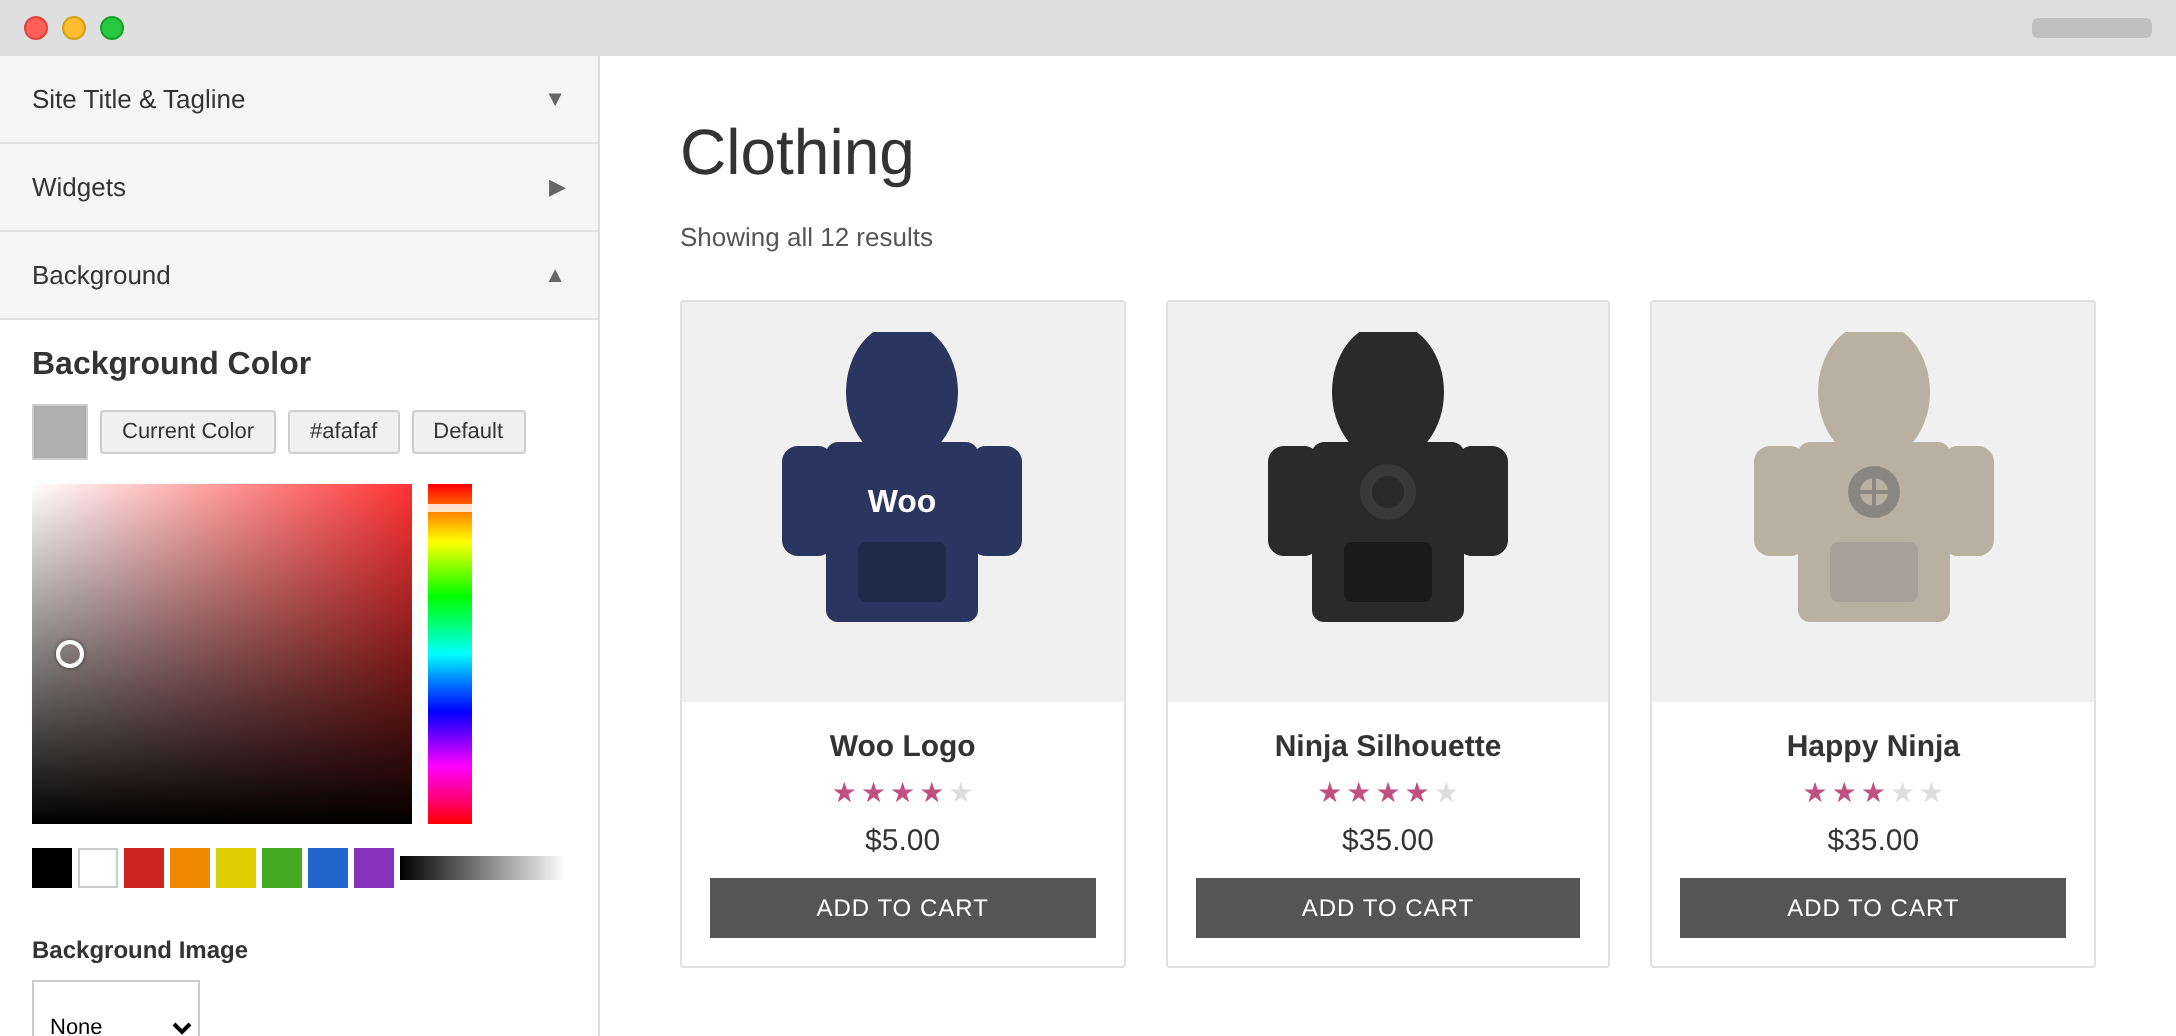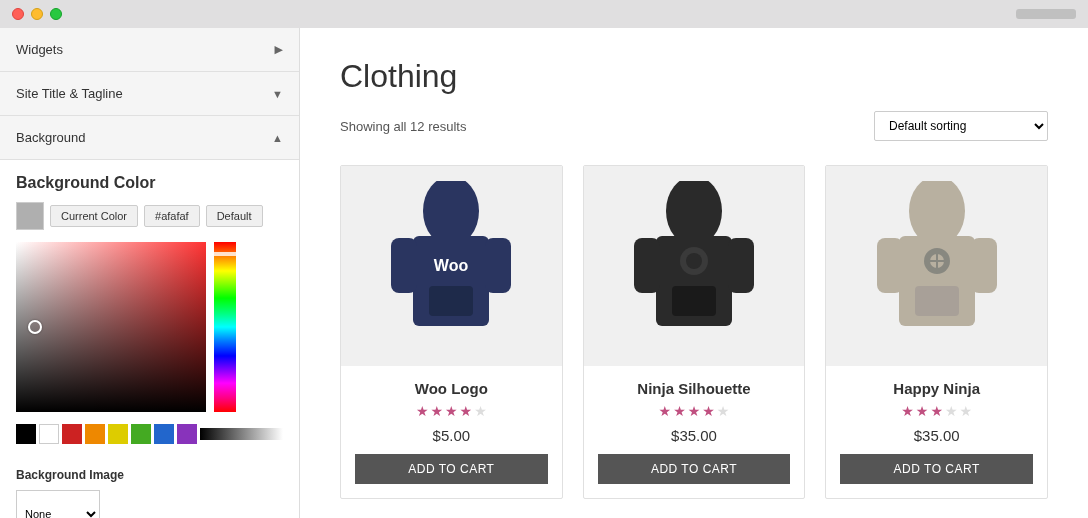--- a/index.html
+++ b/index.html
@@ -292,27 +292,27 @@
     <span class="titlebar-btn maximize"></span>
   </div>
   <div class="titlebar-right"></div>
 </div>
 
 <div class="app-body">
 
   <div class="sidebar">
 
     <div class="sidebar-section-header">
+      <span class="sidebar-section-title">Site Title &amp; Tagline</span>
+      <span class="sidebar-arrow">▼</span>
+    </div>
+
+    <div class="sidebar-section-header">
       <span class="sidebar-section-title">Widgets</span>
       <span class="sidebar-arrow">▶</span>
-    </div>
-
-    <div class="sidebar-section-header">
-      <span class="sidebar-section-title">Site Title &amp; Tagline</span>
-      <span class="sidebar-arrow">▼</span>
     </div>
 
     <div class="sidebar-section-expanded">
       <div class="sidebar-section-expanded-header">
         <span class="sidebar-section-title">Background</span>
         <span class="sidebar-arrow">▲</span>
       </div>
 
       <div class="bg-color-section">
         <div class="bg-color-label">Background Color</div>
@@ -357,28 +357,20 @@
       </div>
     </div>
 
   </div>
 
   <div class="main-content">
     <h1 class="page-title">Clothing</h1>
 
     <div class="results-bar">
       <span class="results-count">Showing all 12 results</span>
-      <select class="sorting-select">
-        <option>Default sorting</option>
-        <option>Sort by popularity</option>
-        <option>Sort by rating</option>
-        <option>Sort by latest</option>
-        <option>Sort by price: low to high</option>
-        <option>Sort by price: high to low</option>
-      </select>
     </div>
 
     <div class="product-grid">
 
       <div class="product-card">
         <div class="product-image-area">
           <svg class="hoodie-img" viewBox="0 0 140 170" xmlns="http://www.w3.org/2000/svg">
             <g transform="translate(70,85)">
 
               <ellipse cx="0" cy="-55" rx="28" ry="35" fill="#2a3560"></ellipse>

